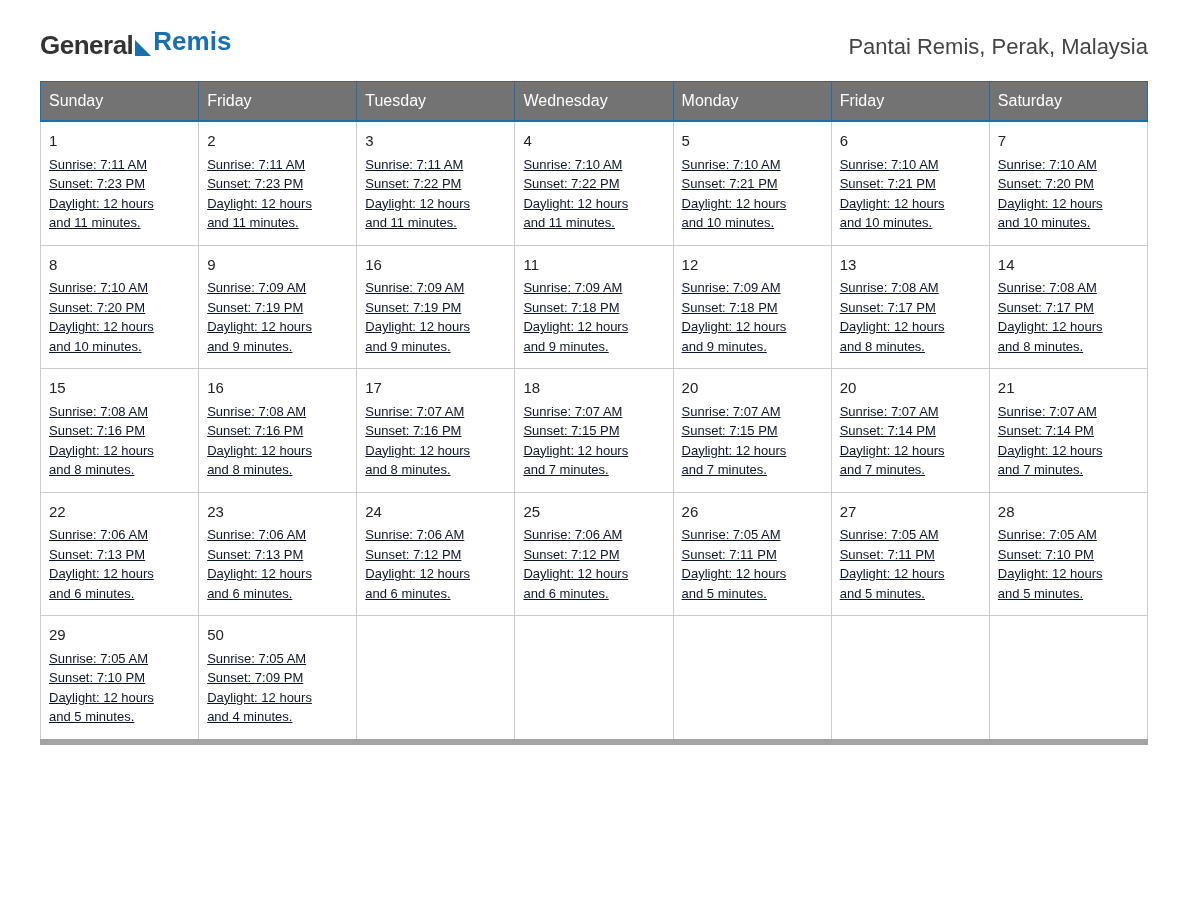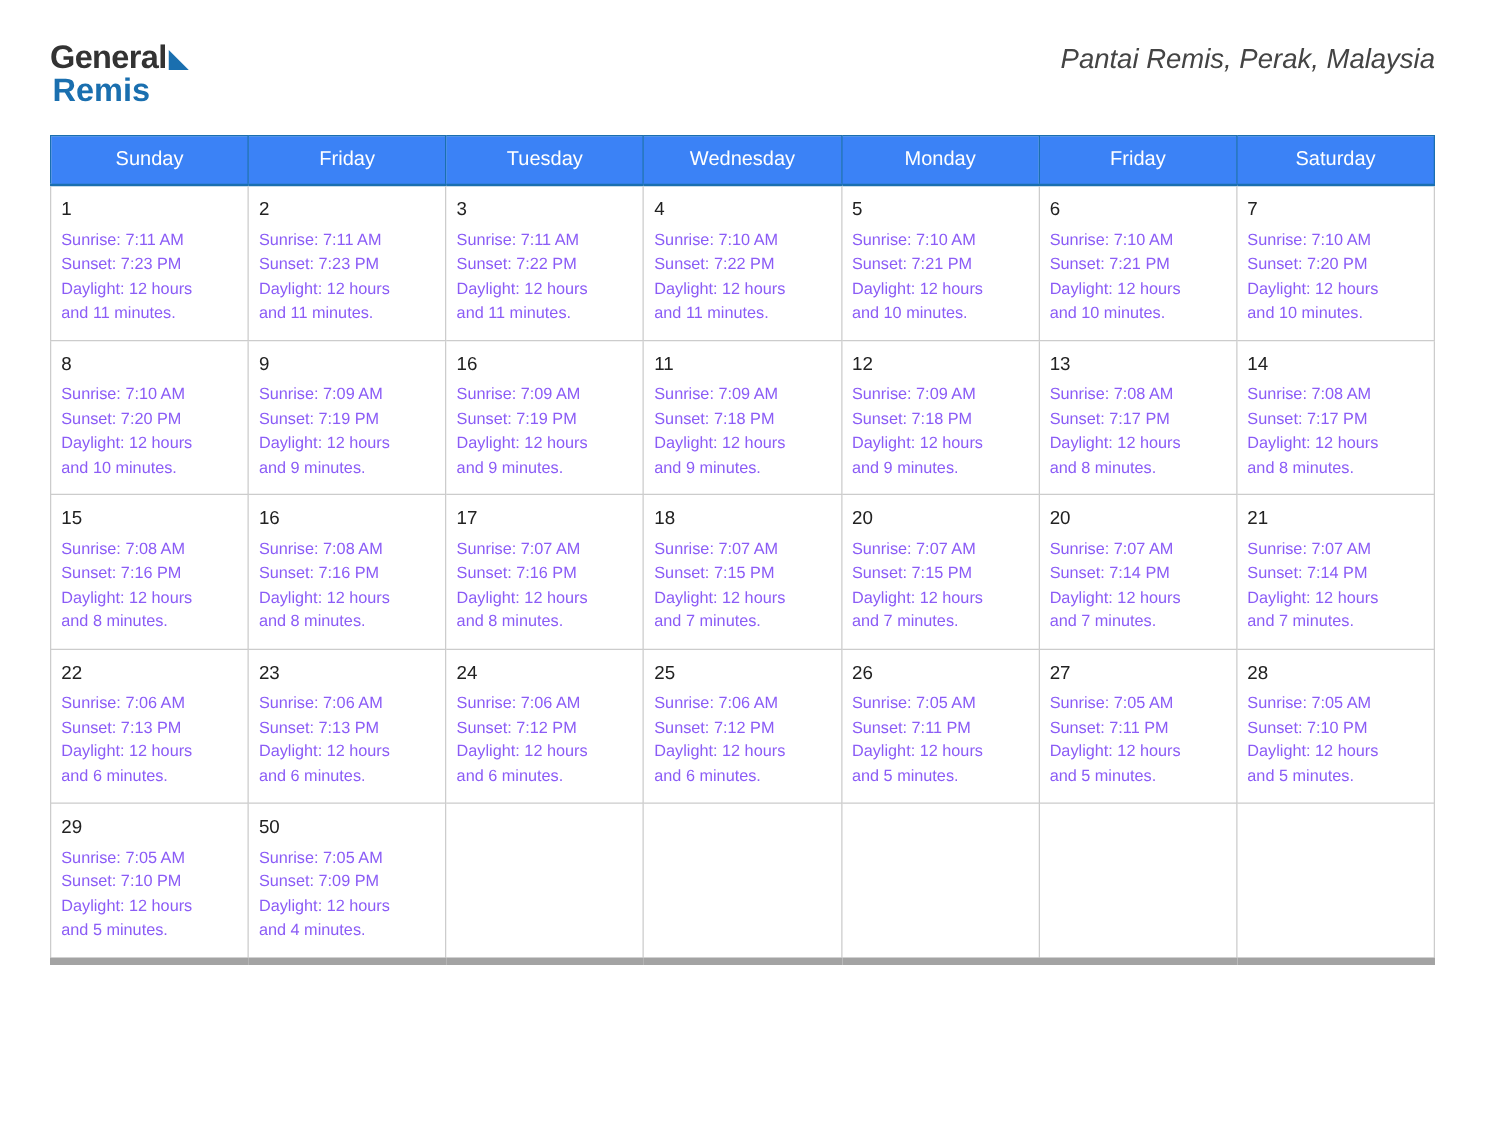--- a/index.html
+++ b/index.html
@@ -12,21 +12,21 @@
       min-height: 918px;
     }
     .header {
       display: flex;
       justify-content: space-between;
       align-items: flex-start;
       margin-bottom: 20px;
     }
     .logo {
       display: flex;
-      flex-direction: column;
+      flex-direction: row;
       align-items: flex-start;
     }
     .logo-top {
       display: flex;
       align-items: center;
       gap: 0;
     }
     .logo-general {
       font-size: 26px;
       font-weight: bold;
@@ -55,54 +55,54 @@
     .month-title {
       font-size: 52px;
       font-weight: bold;
       color: #222;
       line-height: 1.1;
     }
     .location {
       font-size: 22px;
       color: #444;
       margin-top: 4px;
-      font-style: italic;
     }
     table {
       width: 100%;
       border-collapse: collapse;
       table-layout: fixed;
     }
     thead tr th {
-      background-color: #3b82f6;
+      background-color: #737373;
       color: #fff;
       padding: 10px 8px;
       font-size: 16px;
       font-weight: normal;
-      text-align: center;
+      text-align: left;
       border: 1px solid #1a6faf;
     }
     tbody tr td {
       vertical-align: top;
       padding: 8px 8px 12px 8px;
       border: 1px solid #ccc;
       font-size: 13px;
       line-height: 1.5;
       min-height: 90px;
       height: 110px;
     }
     tbody tr td .day-number {
       font-size: 15px;
       font-weight: normal;
       display: block;
       margin-bottom: 2px;
     }
     tbody tr td .day-info {
       font-size: 13px;
-      color: #8b5cf6;
+      color: #0f172a;
+      text-decoration: underline;
     }
     tbody tr:last-child td {
       border-bottom: 6px solid #a3a3a3;
     }
     tbody tr:first-child td {
       border-top: 2px solid #1a6faf;
     }
     tbody tr td:empty {
       background: #fff;
     }

